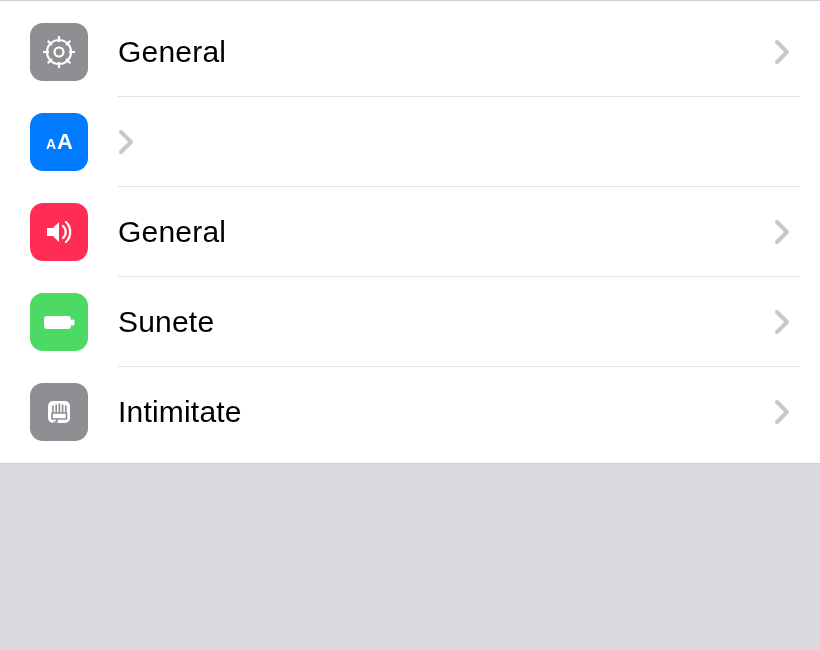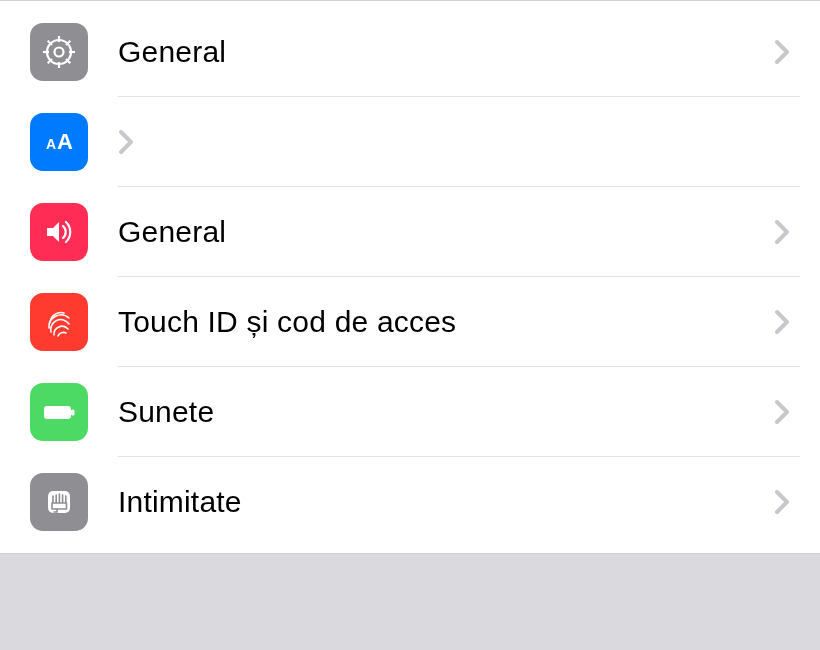--- a/index.html
+++ b/index.html
@@ -122,41 +122,20 @@
     <div class="label-chevron">
       <span class="label">General</span>
       <span class="chevron">
         <svg width="16" height="26" viewBox="0 0 16 26">
             <polyline points="3,3 13,13 3,23" fill="none" stroke="#c7c7cc" stroke-width="4" stroke-linecap="round" stroke-linejoin="round"></polyline>
           </svg>
       </span>
     </div>
   </div>
 
-  <div class="row">
-    <div class="icon-wrap bg-redb">
-      <svg width="40" height="40" viewBox="0 0 40 40">
-        <g fill="none" stroke="#fff" stroke-width="1.6" stroke-linecap="round">
-          <path d="M10 26 A12 12 0 0 1 30 16"></path>
-          <path d="M12 30 A10 10 0 0 1 30 22"></path>
-          <path d="M15 33 A8 8 0 0 1 29 27"></path>
-          <path d="M11 20 A11 11 0 0 1 25 11"></path>
-          <path d="M19 34 A6 6 0 0 1 27 31"></path>
-        </g>
-      </svg>
-    </div>
-    <div class="label-chevron">
-      <span class="label">Touch ID și cod de acces</span>
-      <span class="chevron">
-        <svg width="16" height="26" viewBox="0 0 16 26">
-            <polyline points="3,3 13,13 3,23" fill="none" stroke="#c7c7cc" stroke-width="4" stroke-linecap="round" stroke-linejoin="round"></polyline>
-          </svg>
-      </span>
-    </div>
-  </div>
 
   <div class="row">
     <div class="icon-wrap bg-green">
       <svg width="44" height="40" viewBox="0 0 44 40">
         <rect x="7" y="14" width="27" height="13" rx="3" fill="#fff"></rect>
         <rect x="34" y="17.5" width="3.5" height="6" rx="1.5" fill="#fff"></rect>
       </svg>
     </div>
     <div class="label-chevron">
       <span class="label">Sunete</span>

